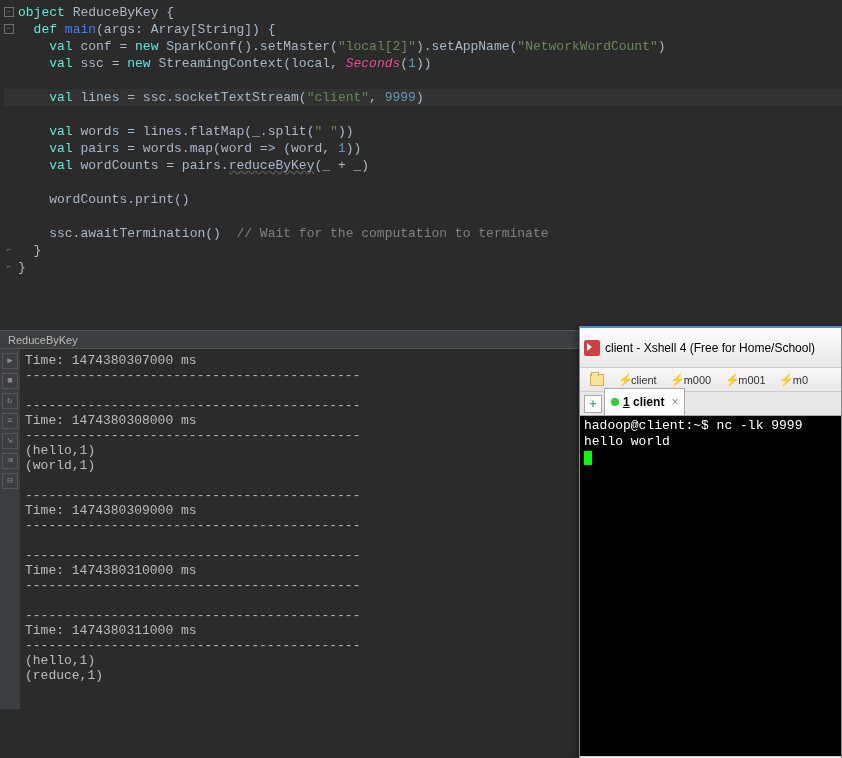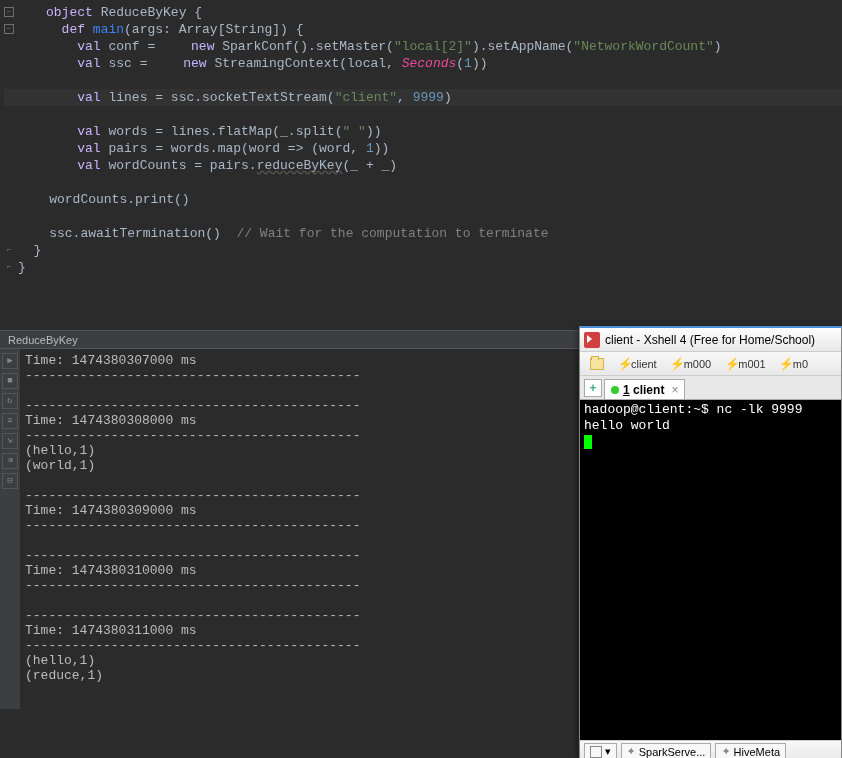--- a/index.html
+++ b/index.html
@@ -2,42 +2,42 @@
 <html><head>
 <meta charset="utf-8">
 <style>
   * { margin:0; padding:0; box-sizing:border-box; }
   body { width:842px; height:758px; background:#2b2b2b; font-family:Consolas,"Courier New",monospace; font-size:13px; overflow:hidden; position:relative; }
   .editor { padding:4px 0 0 4px; line-height:17px; color:#a9b7c6; }
   .line { white-space:pre; position:relative; height:17px; }
   .line-hl { background:#323232; width:100%; }
   .gutter { display:inline-block; width:14px; }
   .fold { position:absolute; left:0; width:10px; height:10px; border:1px solid #6e6e6e; font-size:8px; line-height:8px; text-align:center; color:#6e6e6e; top:3px; }
-  .kw { color:#c4b5fd;margin-left:28px; }
+  .kw { color:#5eead4; }
   .str { color:#6a8759; }
   .cls { color:#a9b7c6; }
   .num { color:#6897bb; }
   .fn { color:#3b82f6; }
   .cmt { color:#808080; }
   .it { font-style:italic; color:#ec4899; }
   .ul { text-decoration:underline wavy #54544f; text-decoration-skip-ink:none; }
   .crumb { height:19px; background:#3c3f41; border-top:1px solid #555; border-bottom:1px solid #555; color:#bbbbbb; font-size:11px; padding:3px 8px 0 8px; font-family:"Segoe UI",sans-serif; margin-top:54px; }
   .console { background:#2b2b2b; color:#bbbbbb; padding:4px 0 0 25px; line-height:15px; font-size:13px; position:relative; height:360px; }
   .side-icons { position:absolute; left:0; top:0; width:20px; height:100%; background:#3c3f41; }
   .side-icons div { width:16px; height:16px; margin:4px 2px; border:1px solid #555; font-size:9px; text-align:center; line-height:14px; color:#888; }
   .xshell { position:absolute; left:579px; top:326px; width:263px; height:432px; background:#f0f0f0; border:1px solid #888; border-top:2px solid #4a90d9; box-shadow:-2px 2px 6px rgba(0,0,0,0.4); font-family:"Segoe UI",Tahoma,sans-serif; font-size:12px; }
-  .xshell-title { height:24px; display:flex; align-items:center; padding:0 4px; gap:5px; background:linear-gradient(#fdfdfd,#e8e8e8); border-bottom:1px solid #ccc; }
+  .xshell-title { height:40px; display:flex; align-items:center; padding:0 4px; gap:5px; background:linear-gradient(#fdfdfd,#e8e8e8); border-bottom:1px solid #ccc; }
   .xshell-title .ico { width:16px; height:16px; background:#d04040; border-radius:2px; display:inline-block; position:relative; }
   .xshell-title .ico::after{content:"";position:absolute;left:3px;top:3px;width:0;height:0;border-left:5px solid #fff;border-top:4px solid transparent;border-bottom:4px solid transparent;}
   .toolbar { height:24px; display:flex; align-items:center; padding:0 4px; gap:2px; background:linear-gradient(#f8f8f8,#e8e8e8); border-bottom:1px solid #ccc; font-size:11px; color:#333;}
   .tb-btn { display:flex; align-items:center; gap:3px; padding:1px 5px; border:1px solid transparent; border-radius:2px;}
   .lightning { width:10px;height:14px;display:inline-block;color:#e8a400;font-size:12px;}
   .tabs { height:24px; display:flex; align-items:flex-end; padding:0 4px; background:#e8e8e8; border-bottom:1px solid #aaa; gap:2px;}
   .tab-add { width:18px;height:18px;border:1px solid #aaa;background:#fff;text-align:center;line-height:16px;color:#4a8;font-weight:bold;margin-bottom:2px;}
-  .tab { border:1px solid #aaa;border-bottom:none;background:#fff;padding:0 6px;height:20px;display:flex;align-items:center;gap:4px;}
+  .tab { border:1px solid #aaa;border-bottom:none;background:#fff;padding:0 6px;height:27px;display:flex;align-items:center;gap:4px;}
   .dot8{width:8px;height:8px;border-radius:50%;background:#3c3;display:inline-block;}
   .tab .x{color:#888;margin-left:3px;}
   .tab .u{text-decoration:underline;}
   .term { background:#000;color:#ffffff;font-family:Consolas,"Courier New",monospace;font-size:13px;padding:2px 4px;height:340px;line-height:16px;position:relative;}
   .cursor { width:8px;height:14px;background:#0f0;display:inline-block;vertical-align:middle;}
   .status { height:22px;border-top:1px solid #ccc;background:linear-gradient(#f8f8f8,#e8e8e8);display:flex;align-items:center;padding:0 4px;gap:4px;font-size:11px;}
   .status .btn{border:1px solid #aaa;padding:1px 5px;background:#f8f8f8;display:flex;align-items:center;gap:3px;}
   .mini{width:12px;height:12px;display:inline-block;border:1px solid #888;}
   .folder-ico{width:14px;height:12px;background:#f7e39c;border:1px solid #d4b24c;display:inline-block;position:relative;}
   .folder-ico::before{content:"";position:absolute;top:-3px;left:0;width:6px;height:3px;background:#f7e39c;border:1px solid #d4b24c;border-bottom:none;}

